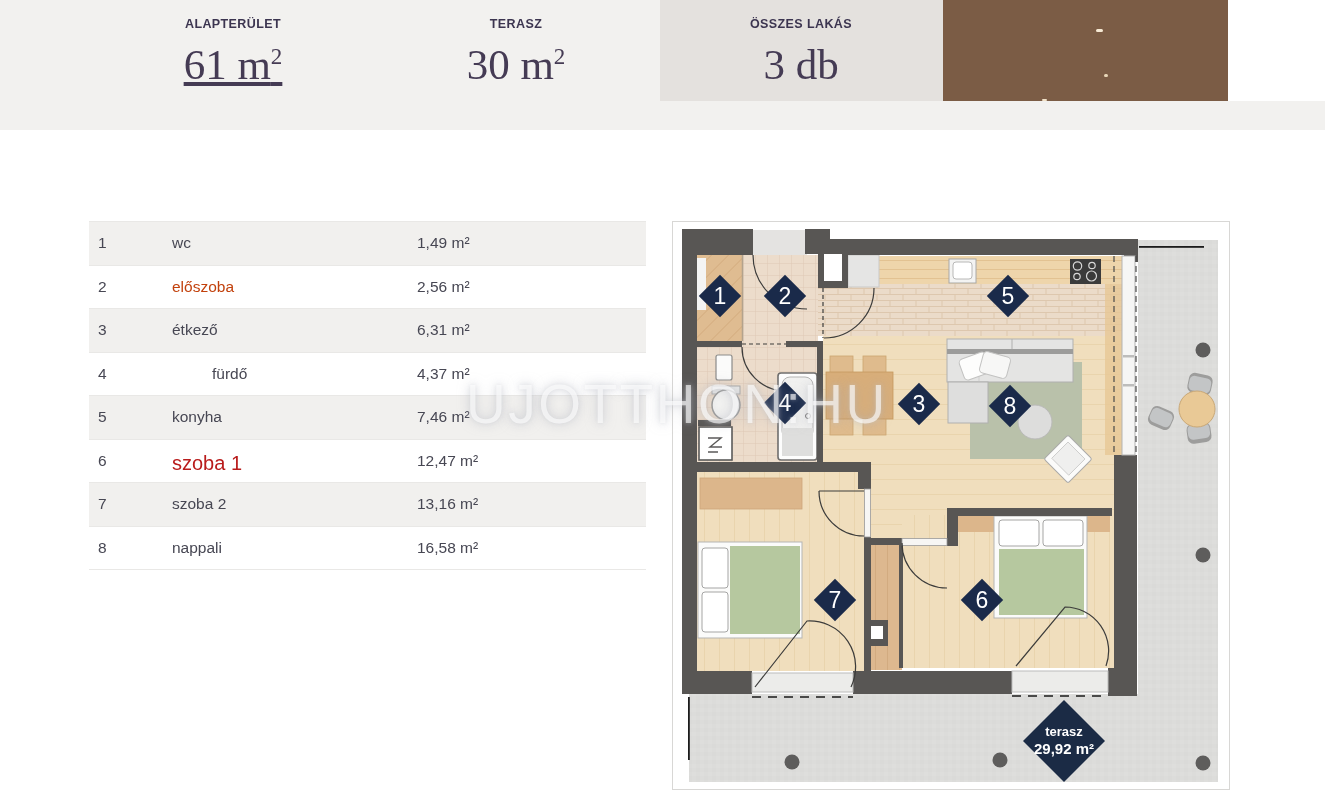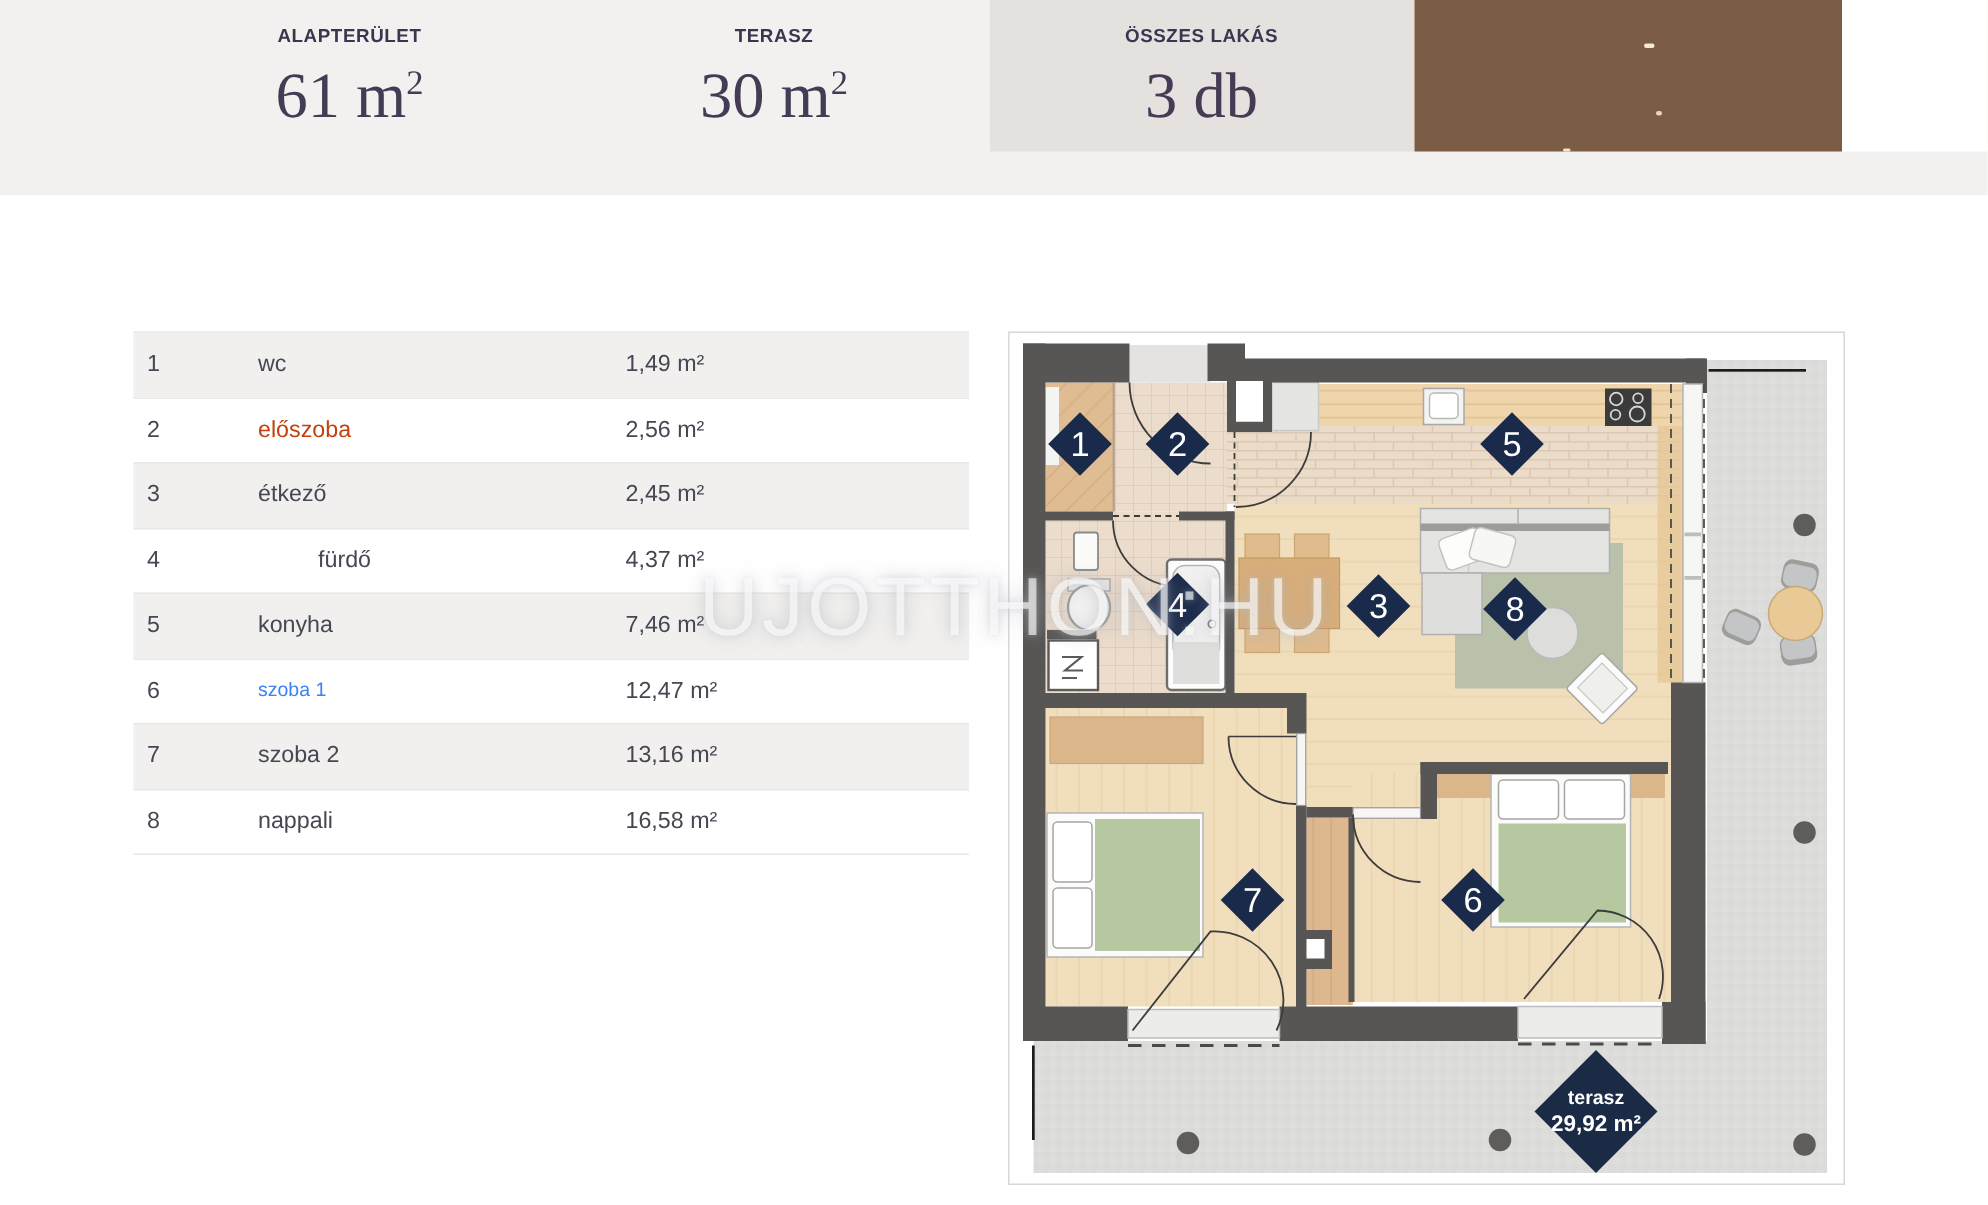--- a/index.html
+++ b/index.html
@@ -17,21 +17,21 @@
 
 <div class="abs" style="left:660px;top:0;width:283px;height:101px;background:#e4e1de;"></div>
 
 <div class="abs" style="left:943px;top:0;width:285px;height:101px;background:#7b5c45;"></div>
 <div class="abs" style="left:1096px;top:29px;width:7px;height:3px;background:#f7ead5;border-radius:2px;"></div>
 <div class="abs" style="left:1042px;top:99px;width:5px;height:2px;background:#f1e2c8;border-radius:2px;"></div>
 <div class="abs" style="left:1104px;top:74px;width:4px;height:3px;background:#e8d6b8;border-radius:2px;"></div>
 
 <div class="abs" style="left:91px;top:17px;width:284px;text-align:center;font-size:12.5px;font-weight:bold;letter-spacing:0.4px;color:#3c3550;">ALAPTERÜLET</div>
 
-<div class="abs" style="left:91px;top:43px;width:284px;text-align:center;font-family:'Liberation Serif',serif;font-size:43px;line-height:43px;color:#453b54;">61 m<sup style="font-size:23px;">2</sup></div>
+<div class="abs" style="left:91px;top:43px;width:284px;text-align:center;font-family:'Liberation Serif',serif;font-size:43px;line-height:43px;color:#453b54;text-decoration:underline;">61 m<sup style="font-size:23px;">2</sup></div>
 
 <div class="abs" style="left:374px;top:17px;width:284px;text-align:center;font-size:12.5px;font-weight:bold;letter-spacing:0.4px;color:#3c3550;">TERASZ</div>
 
 <div class="abs" style="left:374px;top:43px;width:284px;text-align:center;font-family:'Liberation Serif',serif;font-size:43px;line-height:43px;color:#453b54;">30 m<sup style="font-size:23px;">2</sup></div>
 
 <div class="abs" style="left:659px;top:17px;width:284px;text-align:center;font-size:12.5px;font-weight:bold;letter-spacing:0.4px;color:#3c3550;">ÖSSZES LAKÁS</div>
 
 <div class="abs" style="left:659px;top:43px;width:284px;text-align:center;font-family:'Liberation Serif',serif;font-size:43px;line-height:43px;color:#453b54;">3 db</div>
 
 <div class="abs" style="left:89px;top:221px;width:557px;">
@@ -41,35 +41,35 @@
     <span class="abs" style="left:328px;top:12px;font-size:15.5px;color:#474753;">1,49 m²</span>
   </div>
   <div style="height:42.5px;background:#ffffff;border-top:1px solid #e9e8e6;position:relative;">
     <span class="abs" style="left:9px;top:12px;font-size:15.5px;color:#474753;">2</span>
     <span class="abs" style="left:83px;top:12px;font-size:15.5px;color:#c2410c;">előszoba</span>
     <span class="abs" style="left:328px;top:12px;font-size:15.5px;color:#474753;">2,56 m²</span>
   </div>
   <div style="height:42.5px;background:#f1f0ee;border-top:1px solid #e9e8e6;position:relative;">
     <span class="abs" style="left:9px;top:12px;font-size:15.5px;color:#474753;">3</span>
     <span class="abs" style="left:83px;top:12px;font-size:15.5px;color:#474753;">étkező</span>
-    <span class="abs" style="left:328px;top:12px;font-size:15.5px;color:#474753;">2,45 m²</span>
+    <span class="abs" style="left:328px;top:12px;font-size:15.5px;color:#474753;">6,31 m²</span>
   </div>
   <div style="height:42.5px;background:#ffffff;border-top:1px solid #e9e8e6;position:relative;">
     <span class="abs" style="left:9px;top:12px;font-size:15.5px;color:#474753;">4</span>
     <span class="abs" style="left:83px;top:12px;font-size:15.5px;color:#474753;margin-left:40px;">fürdő</span>
     <span class="abs" style="left:328px;top:12px;font-size:15.5px;color:#474753;text-align:center;">4,37 m²</span>
   </div>
   <div style="height:42.5px;background:#f1f0ee;border-top:1px solid #e9e8e6;position:relative;">
     <span class="abs" style="left:9px;top:12px;font-size:15.5px;color:#474753;">5</span>
     <span class="abs" style="left:83px;top:12px;font-size:15.5px;color:#474753;">konyha</span>
     <span class="abs" style="left:328px;top:12px;font-size:15.5px;color:#474753;">7,46 m²</span>
   </div>
   <div style="height:42.5px;background:#ffffff;border-top:1px solid #e9e8e6;position:relative;">
     <span class="abs" style="left:9px;top:12px;font-size:15.5px;color:#474753;">6</span>
-    <span class="abs" style="left:83px;top:12px;font-size:13px;color:#3b82f6;">szoba 1</span>
+    <span class="abs" style="left:83px;top:12px;font-size:20px;color:#b91c1c;">szoba 1</span>
     <span class="abs" style="left:328px;top:12px;font-size:15.5px;color:#474753;">12,47 m²</span>
   </div>
   <div style="height:42.5px;background:#f1f0ee;border-top:1px solid #e9e8e6;position:relative;">
     <span class="abs" style="left:9px;top:12px;font-size:15.5px;color:#474753;">7</span>
     <span class="abs" style="left:83px;top:12px;font-size:15.5px;color:#474753;">szoba 2</span>
     <span class="abs" style="left:328px;top:12px;font-size:15.5px;color:#474753;">13,16 m²</span>
   </div>
   <div style="height:42.5px;background:#ffffff;border-top:1px solid #e9e8e6;border-bottom:1px solid #e9e8e6;position:relative;">
     <span class="abs" style="left:9px;top:12px;font-size:15.5px;color:#474753;">8</span>
     <span class="abs" style="left:83px;top:12px;font-size:15.5px;color:#474753;">nappali</span>

